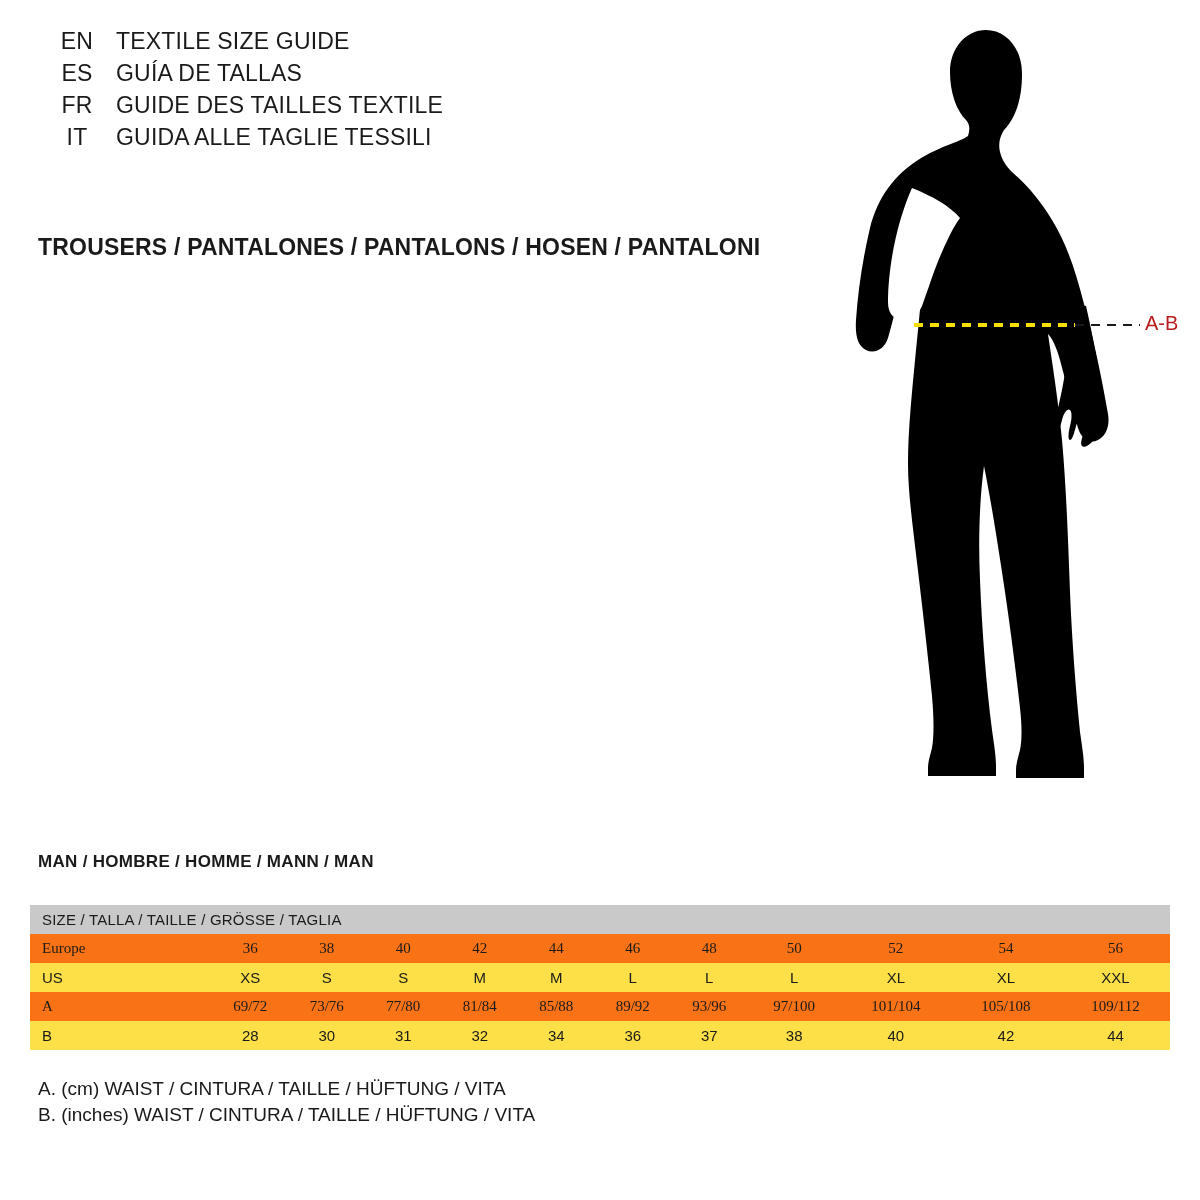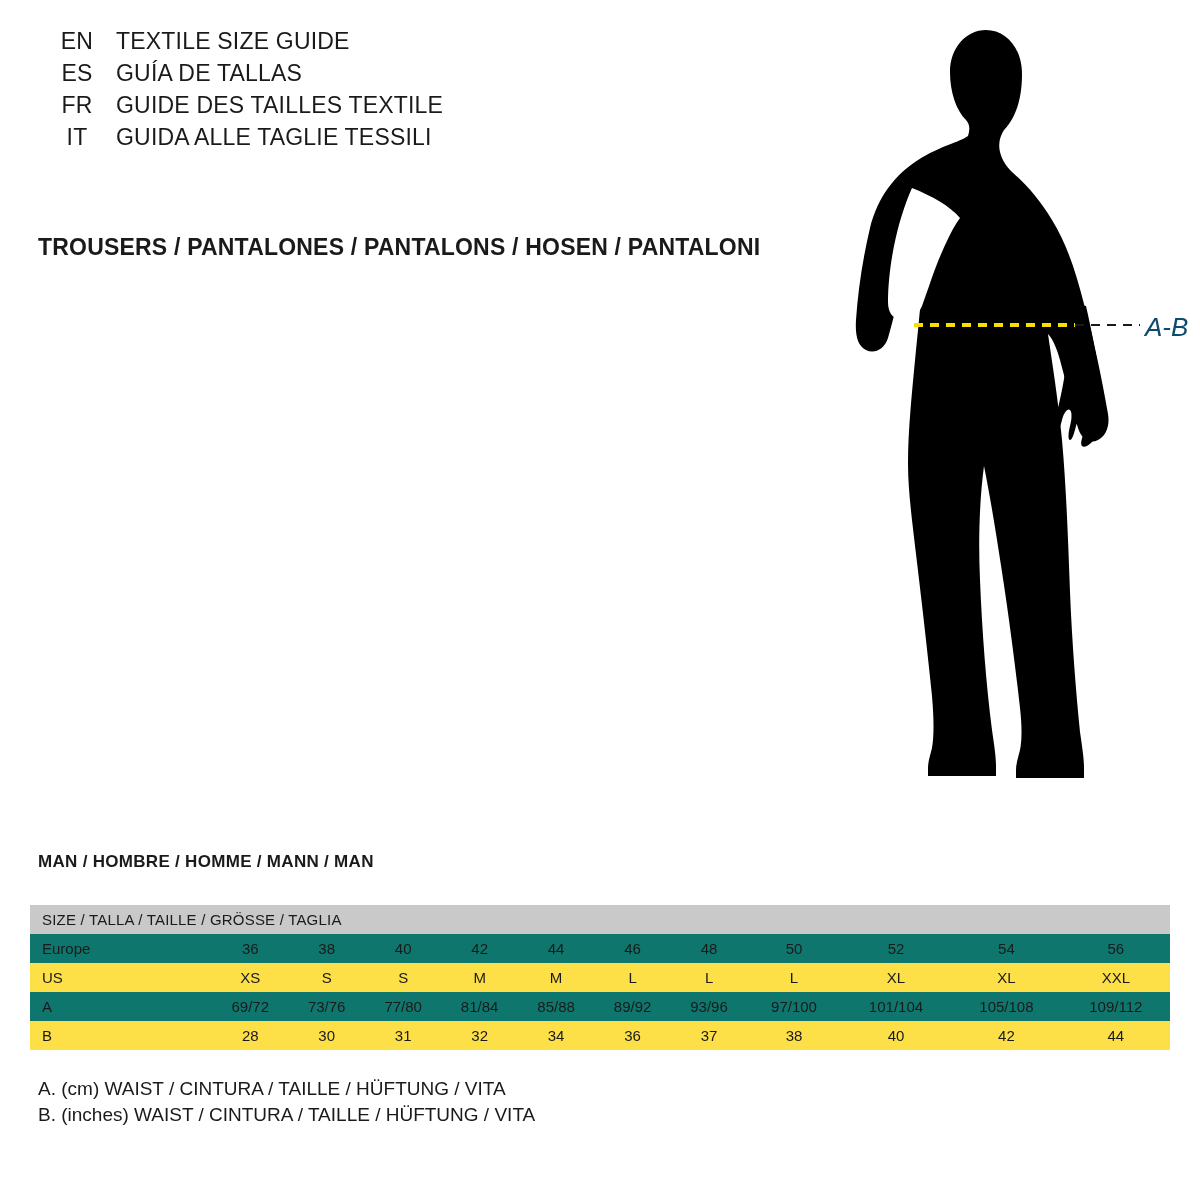--- a/index.html
+++ b/index.html
@@ -99,21 +99,21 @@
   tr.header-row {
     background: #c9c9c9;
     height: 31px;
   }
   tr.header-row td {
     font-size: 15px;
     text-align: left;
     padding-left: 12px;
     letter-spacing: 0.2px;
   }
-  tr.shade td { background: #0f766e; }
+  tr.shade td { background: #f97316; font-family: Liberation Serif, serif; }
   tr.plain td { background: #fde047; }
 
   .footnotes {
     position: absolute;
     left: 38px;
     top: 1076px;
     font-size: 19px;
     line-height: 26px;
     color: #1a1a1a;
   }
@@ -223,21 +223,21 @@
         C 128 270 134 250 142 232
         C 148 218 154 206 160 198
         C 150 186 132 176 112 168 Z
       "></path>
     </g>
 
     <line x1="114" y1="305" x2="275" y2="305" stroke="#f5e000" stroke-width="4" stroke-dasharray="9 7"></line>
 
     <line x1="275" y1="305" x2="340" y2="305" stroke="#1a1a1a" stroke-width="2" stroke-dasharray="9 7"></line>
   </svg>
-  <div style="position:absolute; left:345px; top:292px; font-size:26px; color:#0c4a6e;font-style:italic;">A-B</div>
+  <div style="position:absolute; left:345px; top:292px; font-size:20px; color:#b91c1c;">A-B</div>
 </div>
 
 <div class="section-title">MAN / HOMBRE / HOMME / MANN / MAN</div>
 
 <table class="size-table">
   <tbody>
     <tr class="header-row">
       <td colspan="12">SIZE / TALLA / TAILLE / GRÖSSE / TAGLIA</td>
     </tr>
 

